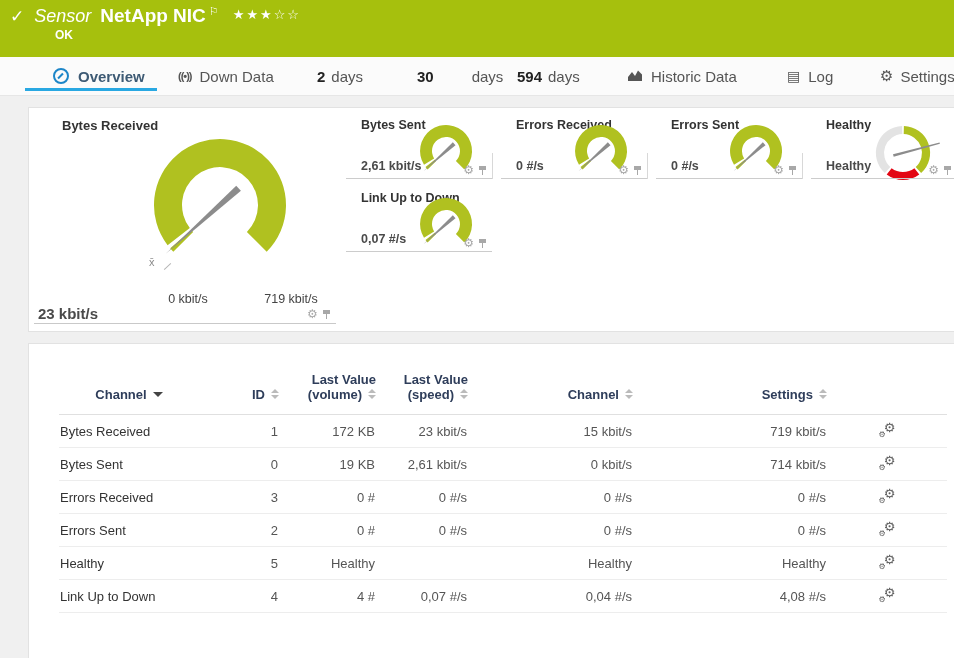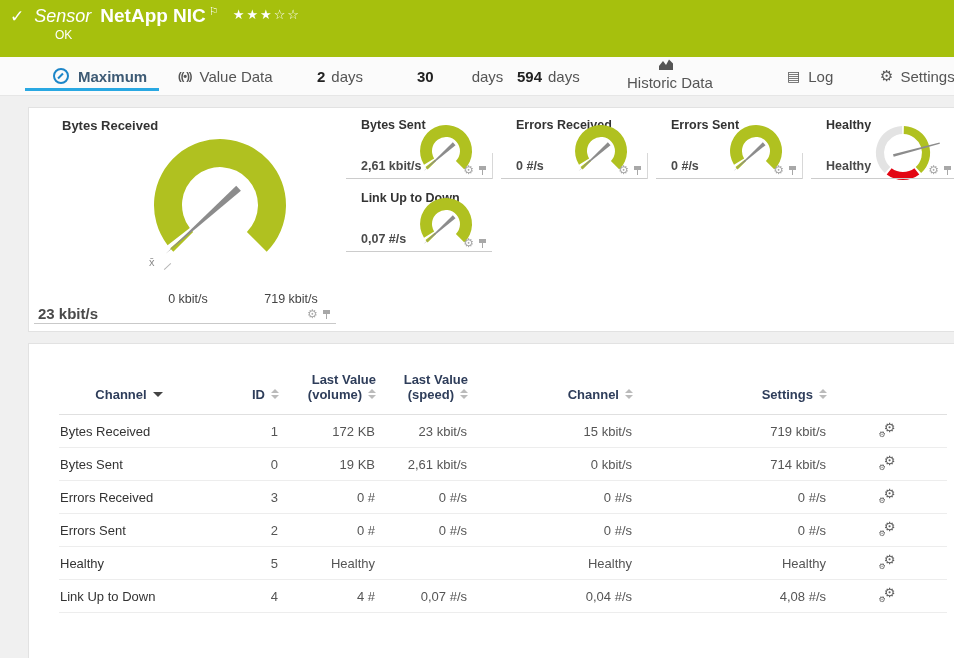--- a/index.html
+++ b/index.html
@@ -13,21 +13,21 @@
   .topbar{
     position:absolute;left:0;top:0;width:100%;height:57px;
     background:#a6c00d;color:#fff;
   }
   .topbar .line1{position:absolute;left:10px;top:5px;display:flex;align-items:baseline;}
   .check{font-size:17px;font-weight:bold;margin-right:10px;}
   .kind{font-style:italic;font-size:18px;margin-right:9px;}
   .sensor-title{font-weight:bold;font-size:19px;}
   .flag{font-size:11px;position:relative;top:-7px;margin-left:3px;}
   .stars{font-size:13px;letter-spacing:2px;margin-left:14px;position:relative;top:-3px;}
-  .okline{position:absolute;left:55px;top:28px;font-size:12px;font-weight:normal;}
+  .okline{position:absolute;left:55px;top:28px;font-size:12px;font-weight:bold;}
   
   .tabbar{
     position:absolute;left:0;top:57px;width:100%;height:38px;
     background:#fbfbfb;border-bottom:1px solid #e6e6e6;
   }
   .tab{
     position:absolute;top:0;height:38px;display:flex;align-items:center;
     font-size:15px;color:#555;cursor:pointer;white-space:nowrap;
   }
   .tab .num{font-weight:bold;color:#222;margin-right:6px;}
@@ -106,39 +106,39 @@
     <span class="sensor-title">NetApp NIC</span>
     <span class="flag">⚐</span>
     <span class="stars">★★★☆☆</span>
   </div>
   <div class="okline">OK</div>
 </header>
 
 <nav class="tabbar">
   <div class="tab active" style="left:53px;">
     <span class="ic-overview"></span>
-    <span>Maximum</span>
+    <span>Overview</span>
   </div>
   <div class="tab" style="left:178px;">
     <span class="ic-live">((•))</span>
-    <span>Value Data</span>
+    <span>Down Data</span>
   </div>
   <div class="tab" style="left:317px;">
     <span class="num">2</span>
     <span>days</span>
   </div>
   <div class="tab" style="left:417px;gap:32px;">
     <span class="num">30</span>
     <span>days</span>
   </div>
   <div class="tab" style="left:517px;">
     <span class="num">594</span>
     <span>days</span>
   </div>
-  <div class="tab" style="left:627px;flex-direction:column;">
+  <div class="tab" style="left:627px;">
     <span class="ic-historic">
       <svg width="16" height="13">
           <path d="M1 12 L1 8 L5 3 L8 7 L11 1.5 L15 5.5 L15 12 Z" fill="#555"></path>
         </svg>
     </span>
     <span>Historic Data</span>
   </div>
   <div class="tab" style="left:787px;">
     <span class="ic-log">▤</span>
     <span>Log</span>

